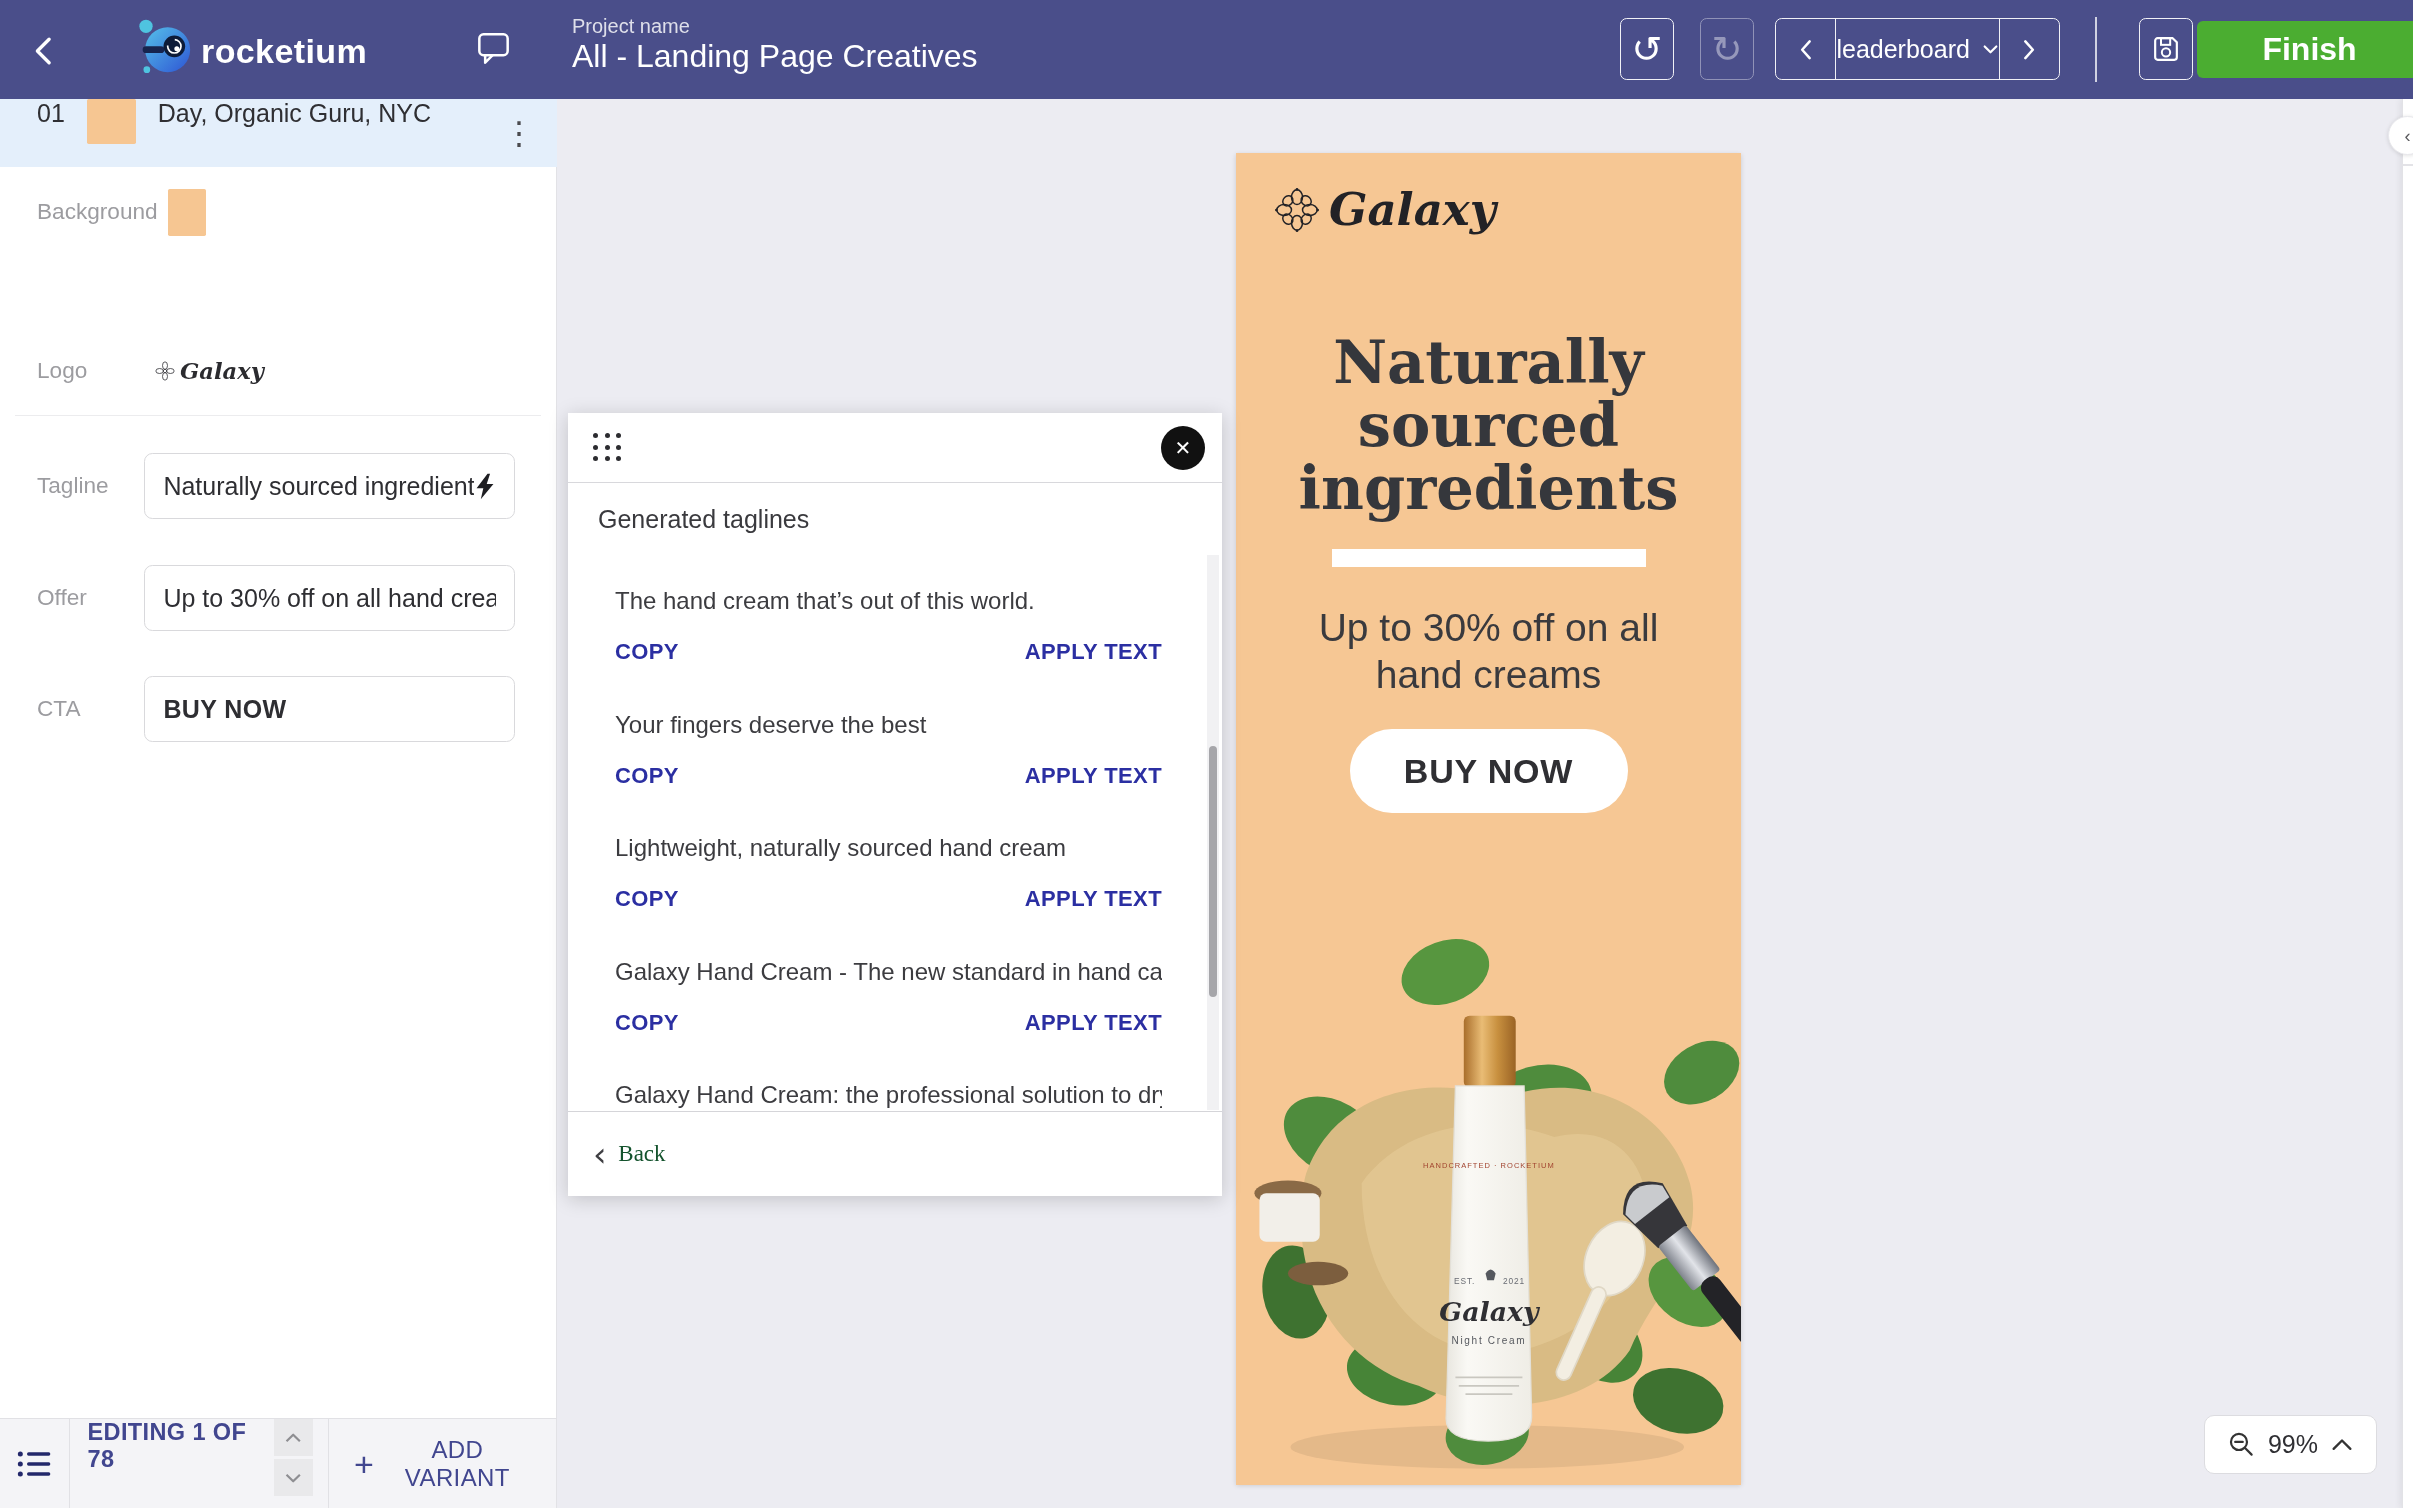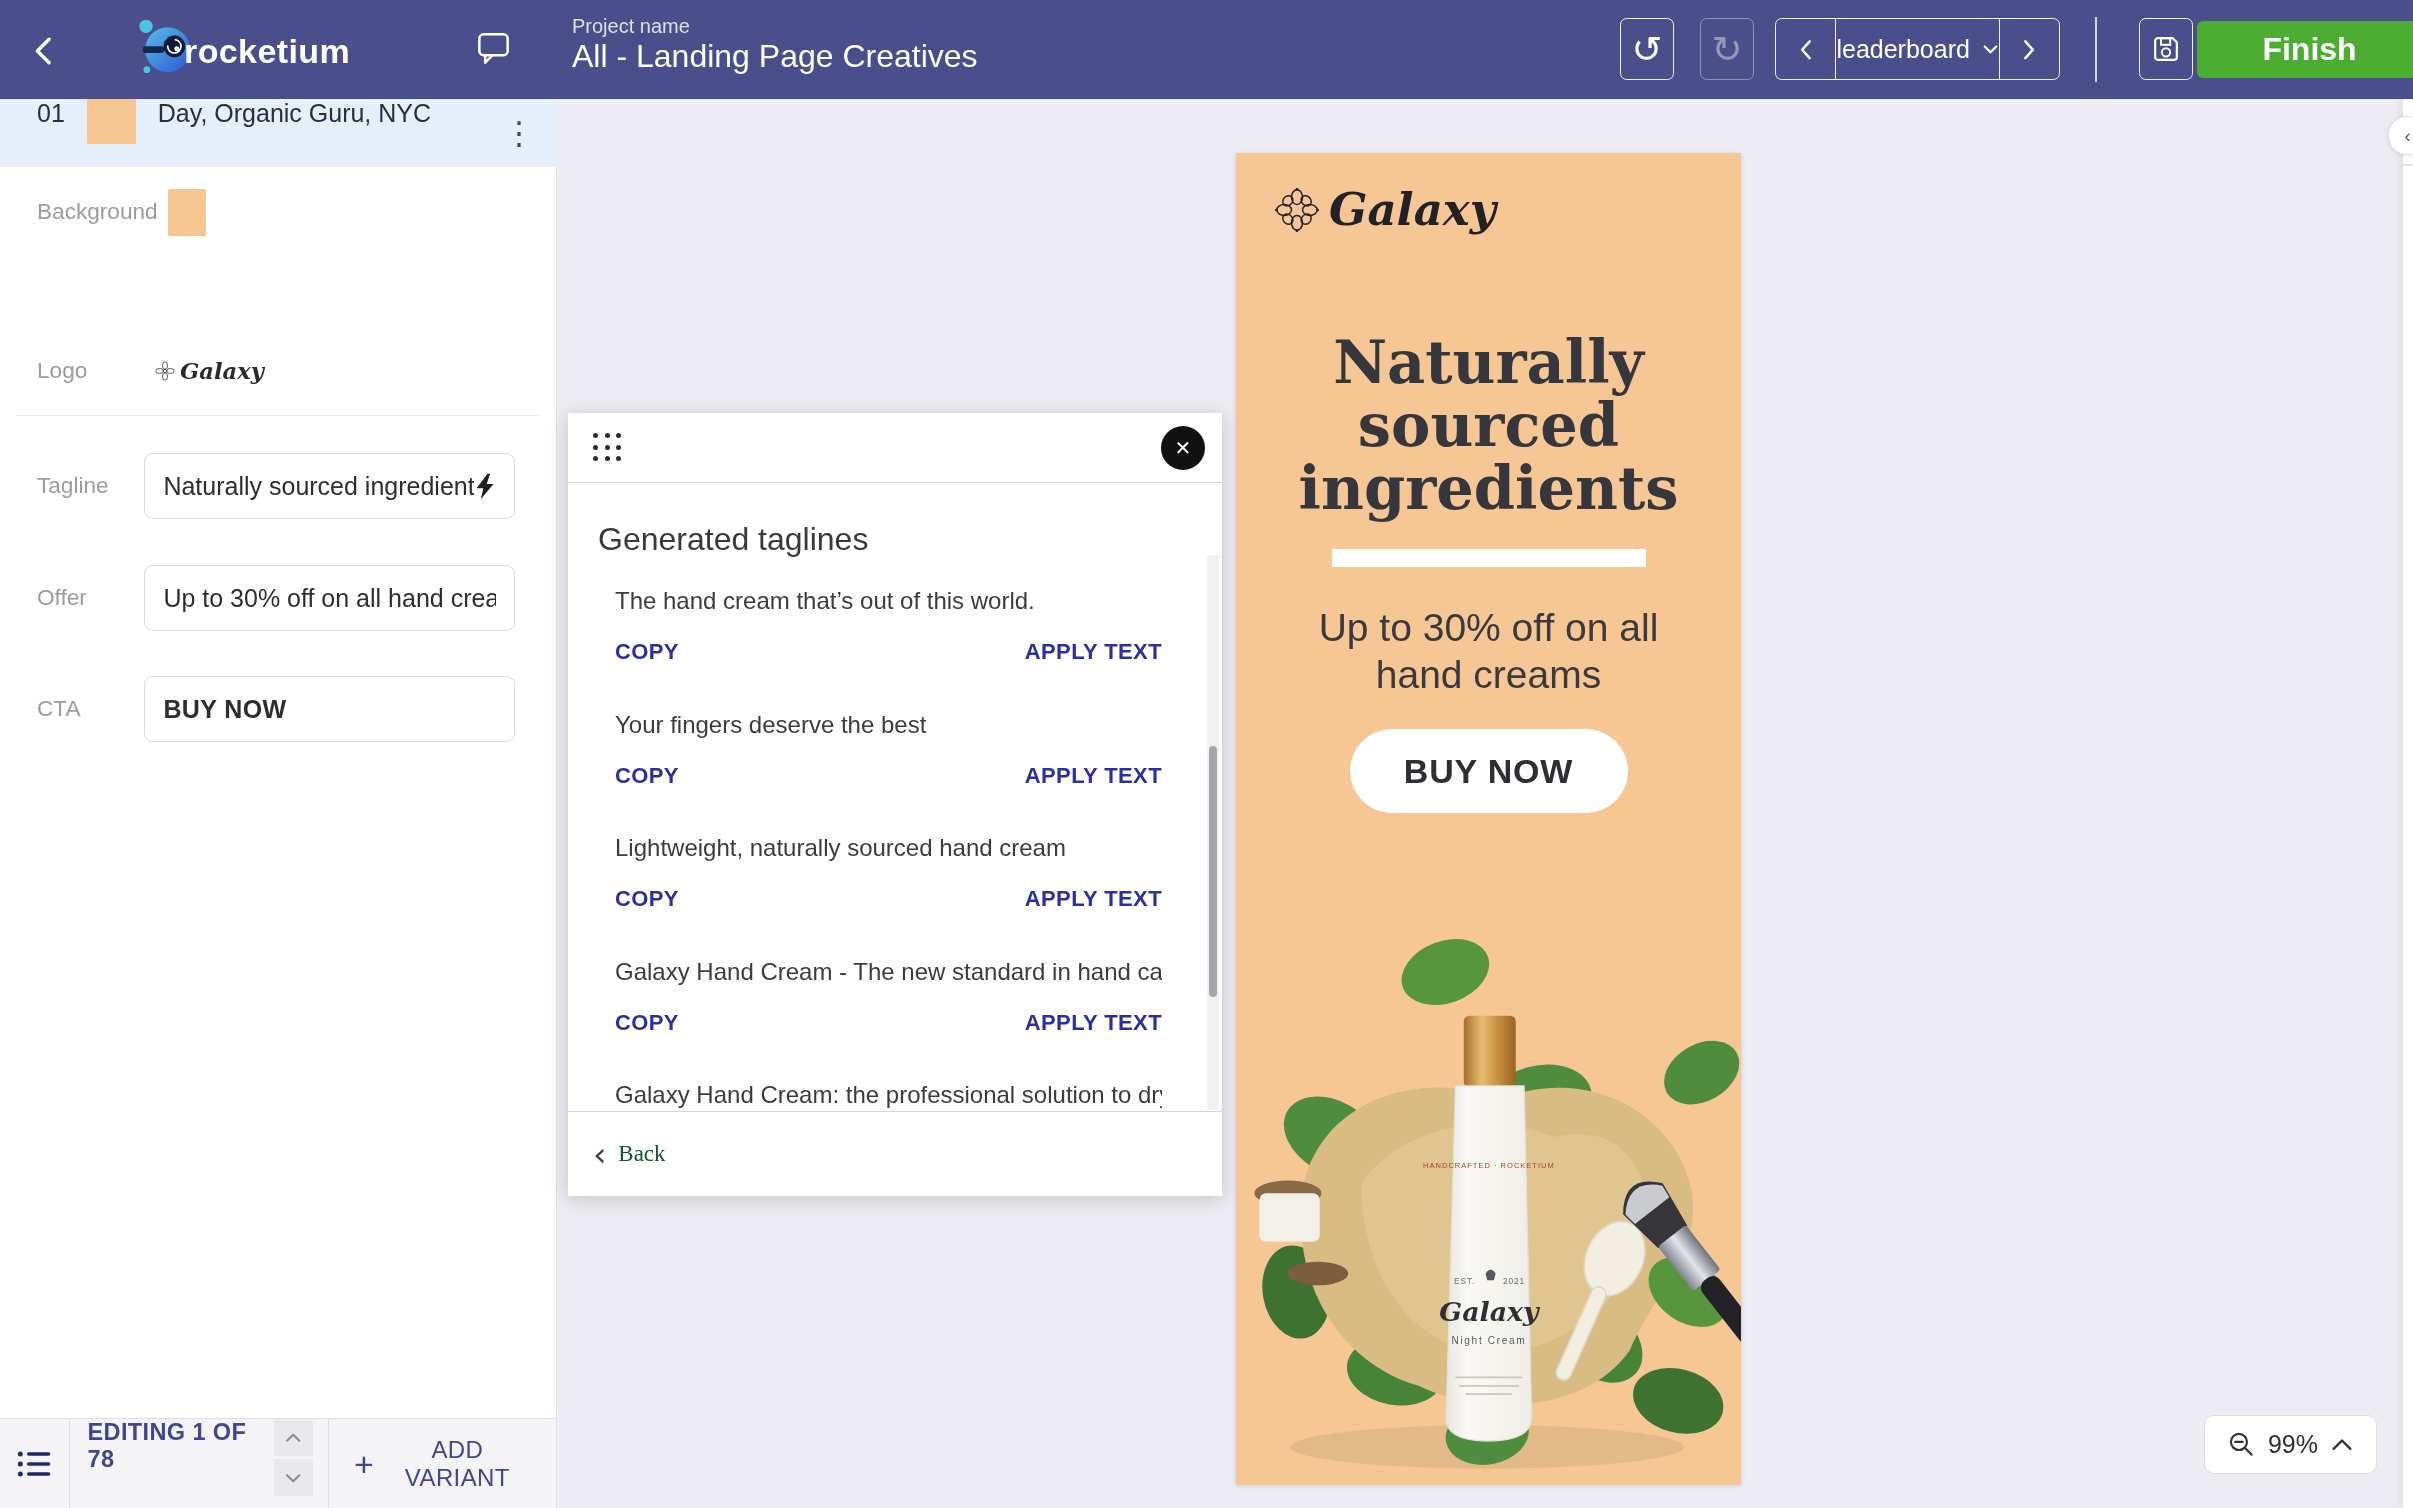--- a/index.html
+++ b/index.html
@@ -63,21 +63,21 @@
   .cr-offer { position:absolute; top:451px; left:50%; transform:translateX(-50%); width:402px; text-align:center; font-size:39px; line-height:47px; color:#3A3A3E; }
   .cr-cta { position:absolute; top:576px; left:50%; transform:translateX(-50%); width:278px; height:84px; border-radius:42px; background:#fff; border:none; font-family:"Liberation Sans",sans-serif; font-size:34px; font-weight:bold; letter-spacing:0.8px; color:#2F2F33; cursor:pointer; }
   .cr-scene { position:absolute; left:0; bottom:0; }
 
   
   .popup { position:absolute; left:568px; top:413px; width:654px; height:783px; background:#fff; box-shadow:0 3.4px 18.4px rgba(0,0,0,.18); z-index:30; }
   .pu-header { position:absolute; left:0; top:0; right:0; height:70px; border-bottom:1.7px solid #D8D8DC; }
   .drag-handle { position:absolute; left:25px; top:20px; display:grid; grid-template-columns:repeat(3,5px); grid-template-rows:repeat(3,5px); gap:6.7px; cursor:grab; }
   .drag-handle i { width:5px; height:5px; border-radius:50%; background:#2C2C30; }
   .pu-close { position:absolute; right:17px; top:13.4px; width:44px; height:44px; border-radius:50%; background:#111; color:#fff; border:none; font-size:20px; display:flex; align-items:center; justify-content:center; cursor:pointer; }
-  .pu-title { position:absolute; left:30px; top:108px; font-size:32px; color:#3A3A3E; font-weight:500; }
+  .pu-title { position:absolute; left:30px; top:92px; font-size:25px; color:#3A3A3E; font-weight:500; }
   .pu-list { position:absolute; left:0; top:142px; right:0; bottom:85px; overflow:hidden; padding:28px 60px 0 47px; }
   .pu-item { margin-bottom:40px; }
   .pu-item-text { font-size:24px; color:#3C3C40; line-height:35px; white-space:nowrap; overflow:hidden; margin-bottom:20px; }
   .pu-links { display:flex; justify-content:space-between; align-items:center; height:28.5px; }
   .pu-link { font-size:22px; font-weight:bold; letter-spacing:0.4px; color:var(--c-link,#2B2FA2); background:none; border:none; cursor:pointer; font-family:"Liberation Sans",sans-serif; }
   .pu-scroll-track { position:absolute; right:3.4px; top:142px; width:11.7px; height:555px; background:#F1F1F3; }
   .pu-scroll-thumb { position:absolute; right:5px; top:333px; width:8.4px; height:251px; border-radius:4.2px; background:#A6A6AA; cursor:grab; }
   .pu-footer { position:absolute; left:0; bottom:0; right:0; height:85px; border-top:1.7px solid #D5D5D9; display:flex; align-items:center; padding-left:25px; }
   .pu-back { display:flex; align-items:center; gap:11.7px; background:none; border:none; cursor:pointer; }
   .pu-back-chev { font-size:34px; color:#3F3F43; line-height:1; font-family:"DejaVu Sans",sans-serif; }
@@ -119,21 +119,21 @@
       </defs>
       <circle cx="12" cy="16" r="8" fill="#4FC4E0"></circle>
       <circle cx="13" cy="68" r="4" fill="#4FC4E0"></circle>
       <circle cx="38" cy="44" r="27" fill="url(#sph)"></circle>
       <rect x="8" y="40" width="26" height="8" rx="4" fill="#17244E"></rect>
       <circle cx="46" cy="40" r="13" fill="#0D1B38"></circle>
       <circle cx="46" cy="40" r="8" fill="none" stroke="#fff" stroke-width="2" stroke-dasharray="26 12"></circle>
       <circle cx="49" cy="43" r="3" fill="#fff"></circle>
     </svg>
   </div>
-  <div class="brand-word tb-abs" style="left:184px; top:32px;text-align:right;">rocketium</div>
+  <div class="brand-word tb-abs" style="left:201px; top:32px;text-align:right;">rocketium</div>
 
   <button class="icon-btn tb-abs" style="left:476px; top:30px;">
     <svg width="35" height="37" viewBox="0 0 42 44">
       <rect x="4" y="5" width="34" height="25" rx="5" fill="none" stroke="#fff" stroke-width="3"></rect>
       <path d="M11,30 L11,39 L20,30" fill="none" stroke="#fff" stroke-width="3" stroke-linejoin="round"></path>
     </svg>
   </button>
 
   <div class="tb-abs" style="left:572px; top:15px;">
     <div class="proj-label">Project name</div>

